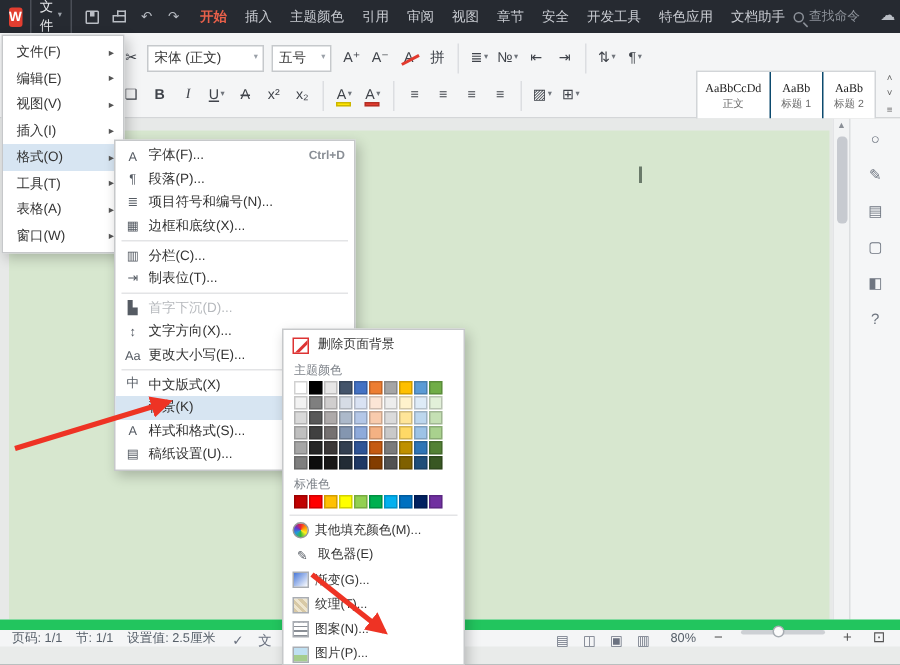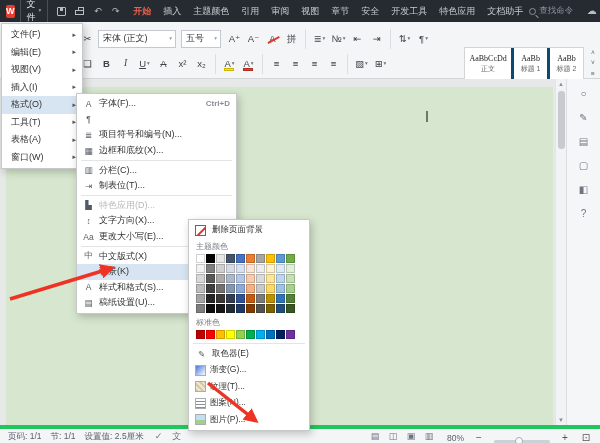--- a/index.html
+++ b/index.html
@@ -33,41 +33,41 @@
   .deco-underline{text-decoration:underline;}
   .deco-strike{text-decoration:line-through;}
   .deco-slash::after{content:'';position:absolute;left:-2px;top:55%;width:13px;height:1.5px;background:#e23a2e;transform:rotate(-28deg);}
   .cbar{position:absolute;left:3px;bottom:2px;width:10px;height:3px;border:0.5px solid rgba(0,0,0,.2);}
   .rbtn .caret{margin-left:1px;color:#70757c;}
   .vsep{width:1px;height:20px;background:#dcdee1;margin:0 3px;}
   .combo{height:18px;background:#fff;border:1px solid #c6c9cc;display:inline-flex;align-items:center;justify-content:space-between;padding:0 3px 0 4px;font-size:9px;color:#333;margin-right:3px;white-space:nowrap;overflow:hidden;}
   .font-name{width:78px;}
   .font-size{width:40px;}
   .gallery{position:absolute;left:464px;top:25px;width:120px;height:33px;border:1px solid #d2d5d8;background:#fff;display:flex;}
-  .gcard{flex:1;border-right:3px solid #0c4a6e;display:flex;flex-direction:column;align-items:center;justify-content:center;gap:1px;overflow:hidden;}
+  .gcard{flex:1;border-right:1px solid #0c4a6e;display:flex;flex-direction:column;align-items:center;justify-content:center;gap:1px;overflow:hidden;}
   .gcard:first-child{flex:1.4;}
   .gcard:last-child{border-right:none;}
   .gprev{font-size:8px;font-family:"Liberation Serif","DejaVu Serif",serif;color:#222;white-space:nowrap;}
   .gname{font-size:7px;color:#666;white-space:nowrap;}
   .gallery-ctrl{position:absolute;left:587px;top:25px;width:12px;height:33px;display:flex;flex-direction:column;align-items:center;justify-content:space-between;padding:1px 0;}
   .gallery-ctrl .rbtn{height:10px;min-width:10px;font-size:6.5px;color:#666;}
 
   
   .docarea{position:absolute;top:79px;left:0;right:0;bottom:18px;background:#e7e9e8;overflow:hidden;}
   .page{position:absolute;left:6px;top:8px;width:547px;bottom:0;background:var(--page-bg,#d7e7cf);}
   .cursor{position:absolute;left:420px;top:24px;width:1.5px;height:11px;background:#6a7a6a;}
   .vscroll{position:absolute;right:34px;top:0;bottom:0;width:11px;background:#f2f3f4;border-left:1px solid #e3e4e6;display:flex;flex-direction:column;align-items:center;}
   .sb-arrow{font-size:6px;color:#8a8f96;height:10px;line-height:10px;}
   .sb-arrow.down{margin-top:auto;}
   .sb-thumb{width:7px;height:58px;background:#c7cad0;border-radius:3px;margin-top:2px;}
   .side-toolbar{position:absolute;right:0;top:0;bottom:0;width:34px;background:#f5f6f7;border-left:1px solid #dcdee0;display:flex;flex-direction:column;align-items:center;padding-top:8px;gap:11px;}
   .side-toolbar .rbtn{color:#6f7681;font-size:10px;height:13px;}
 
   
-  .statusbar{position:absolute;left:0;right:0;bottom:0;height:18px;background:#f4f5f6;border-top:4px solid #22c55e;display:flex;align-items:flex-end;padding:0 8px;gap:9px;font-size:8.5px;color:#57606a;white-space:nowrap;}
+  .statusbar{position:absolute;left:0;right:0;bottom:12px;height:18px;background:#f4f5f6;border-top:7px solid #22c55e;display:flex;align-items:flex-start;padding:0 8px;gap:9px;font-size:8.5px;color:#57606a;white-space:nowrap;}
   .sicons-left,.sicons-view{display:flex;gap:6px;}
   .sicons-left .rbtn,.sicons-view .rbtn{min-width:12px;height:14px;font-size:9px;color:#6b7280;}
   .flex{flex:1;}
   .zbtn{width:12px;text-align:center;color:#555;font-size:10px;}
   .zslider{width:56px;height:3px;background:#cdd0d4;border-radius:2px;position:relative;}
   .zthumb{position:absolute;left:38%;top:-3px;width:8px;height:8px;background:#fbfbfb;border:1px solid #a8adb3;border-radius:50%;}
   .zoom{min-width:20px;text-align:right;}
 
   
   .menu{position:absolute;background:#fff;border:1px solid #c6c8ca;box-shadow:2px 3px 8px rgba(0,0,0,.22);padding:2px 0;z-index:40;}
@@ -400,20 +400,21 @@
     </div>
 
   <div class="menu format-menu">
       <div class="menu-item">
         <span class="mi-ic font-icon">A</span>
         <span class="mi-label">字体(F)...</span>
         <span class="mi-short">Ctrl+D</span>
       </div>
       <div class="menu-item">
         <span class="mi-ic paragraph-icon">¶</span>
+        <span class="mi-label">段落(P)...</span>
       </div>
       <div class="menu-item">
         <span class="mi-ic bullets-icon">≣</span>
         <span class="mi-label">项目符号和编号(N)...</span>
       </div>
       <div class="menu-item">
         <span class="mi-ic borders-icon">▦</span>
         <span class="mi-label">边框和底纹(X)...</span>
       </div>
       <div class="menu-sep"></div>
@@ -421,21 +422,21 @@
         <span class="mi-ic columns-icon">▥</span>
         <span class="mi-label">分栏(C)...</span>
       </div>
       <div class="menu-item">
         <span class="mi-ic tab-stop-icon">⇥</span>
         <span class="mi-label">制表位(T)...</span>
       </div>
       <div class="menu-sep"></div>
       <div class="menu-item disabled">
         <span class="mi-ic drop-cap-icon">▙</span>
-        <span class="mi-label">特色应用(D)...</span>
+        <span class="mi-label">首字下沉(D)...</span>
       </div>
       <div class="menu-item">
         <span class="mi-ic text-direction-icon">↕</span>
         <span class="mi-label">文字方向(X)...</span>
       </div>
       <div class="menu-item">
         <span class="mi-ic change-case-icon">Aa</span>
         <span class="mi-label">更改大小写(E)...</span>
       </div>
       <div class="menu-sep"></div>
@@ -536,20 +537,24 @@
         <span class="swatch" style="background: rgb(146, 208, 80);"></span>
         <span class="swatch" style="background: rgb(0, 176, 80);"></span>
         <span class="swatch" style="background: rgb(0, 176, 240);"></span>
         <span class="swatch" style="background: rgb(0, 112, 192);"></span>
         <span class="swatch" style="background: rgb(0, 32, 96);"></span>
         <span class="swatch" style="background: rgb(112, 48, 160);"></span>
       </div>
     <div class="menu-sep"></div>
     <div>
         <div class="menu-item">
+          <span class="mi-ic color-wheel-icon"></span>
+          <span class="mi-label">其他填充颜色(M)...</span>
+        </div>
+        <div class="menu-item">
           <span class="mi-ic eyedropper-icon">✎</span>
           <span class="mi-label">取色器(E)</span>
         </div>
         <div class="menu-item">
           <span class="mi-ic gradient-icon"></span>
           <span class="mi-label">渐变(G)...</span>
         </div>
         <div class="menu-item">
           <span class="mi-ic texture-icon"></span>
           <span class="mi-label">纹理(T)...</span>

